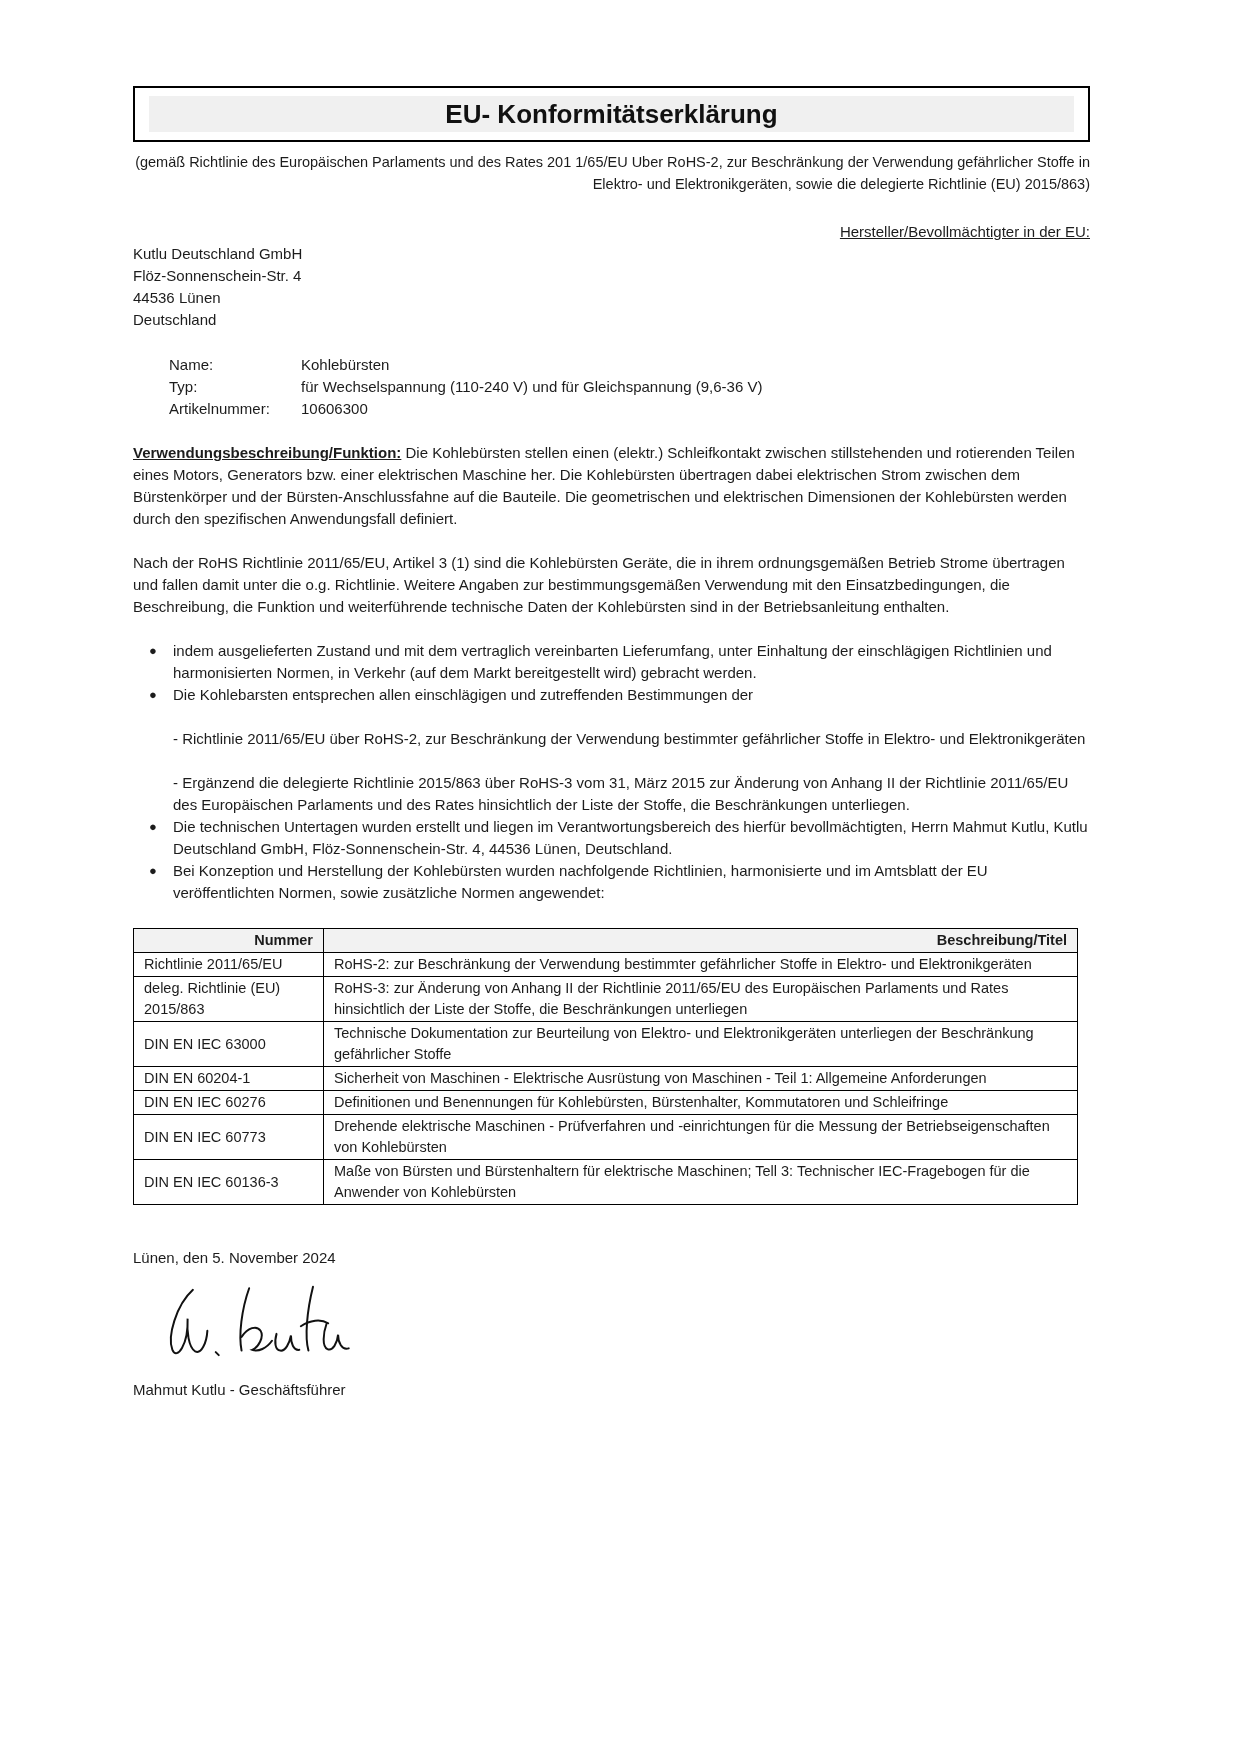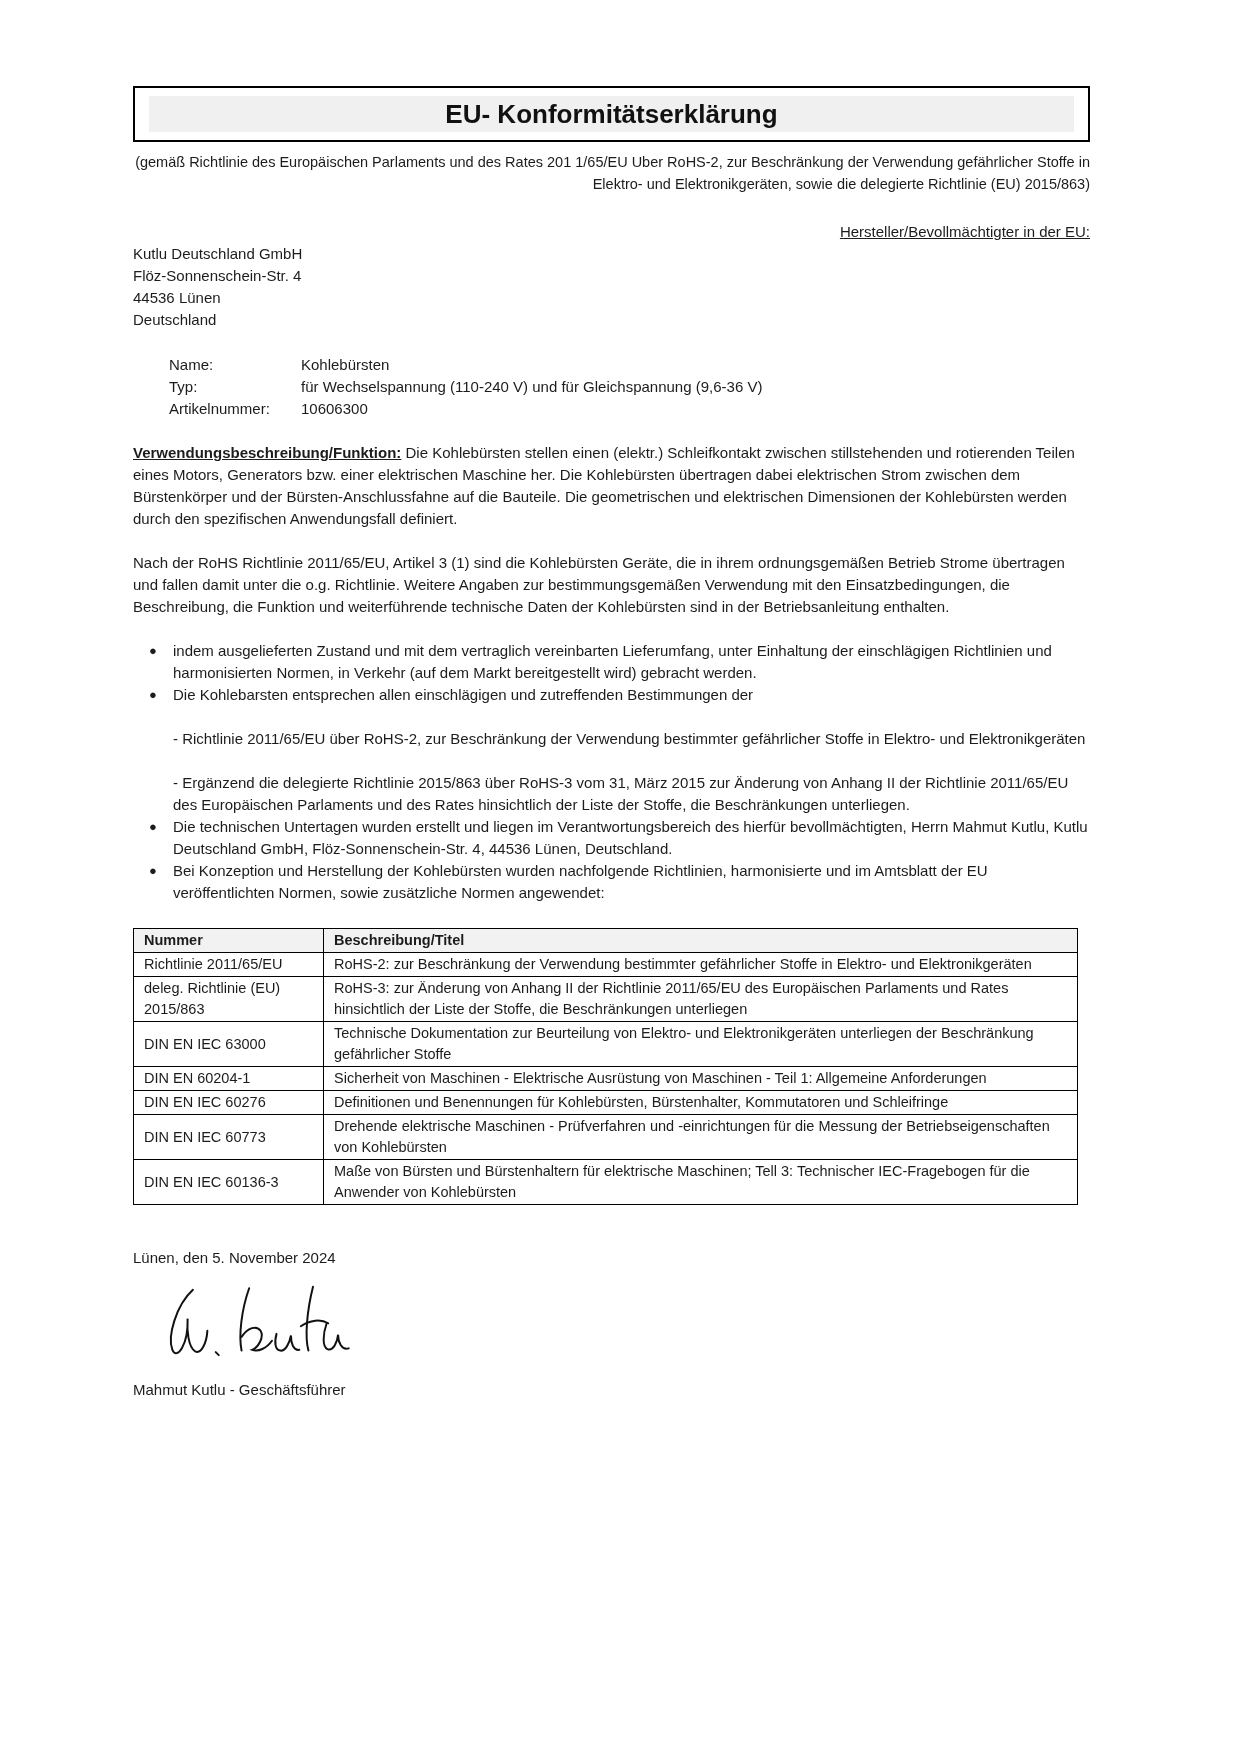--- a/index.html
+++ b/index.html
@@ -37,21 +37,21 @@
   
   .bullets { margin-top: 22px; }
   .bullet-item { display: flex; }
   .bullet-marker { flex: 0 0 40px; text-align: center; font-size: 13px; line-height: 22px; }
   .bullet-body { flex: 1; }
   .bullet-sub { margin-top: 22px; }
 
   
   .norms-table { margin-top: 24px; width: 945px; border-collapse: collapse; font-size: 14.5px; }
   .norms-table th, .norms-table td { border: 1.5px solid #000; padding: 1px 10px; line-height: 21px; vertical-align: middle; }
-  .norms-table th { background: #f2f2f2; font-weight: bold; text-align: left; }
+  .norms-table th { background: #f2f2f2; font-weight: bold; text-align: right; }
   .norms-table td.col-num { width: 190px; }
 
   
   .footer { margin-top: 42px; }
   .signature { margin: 4px 0 2px 28px; display: block; }
   .signatory { margin-top: 4px; }
 </style>
 </head>
 <body>
 

